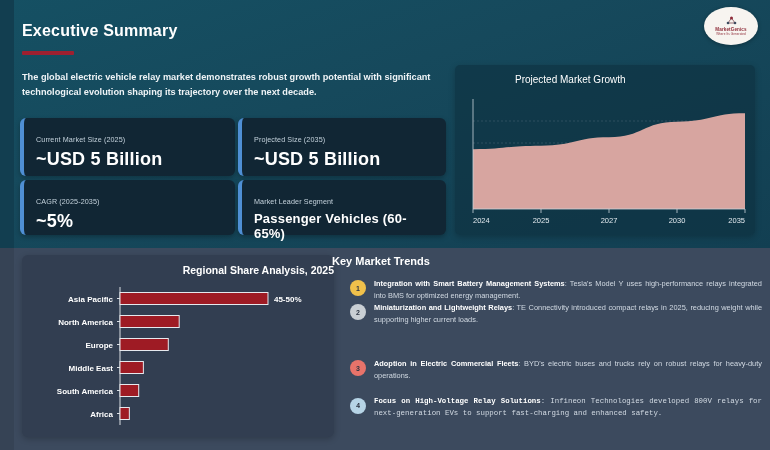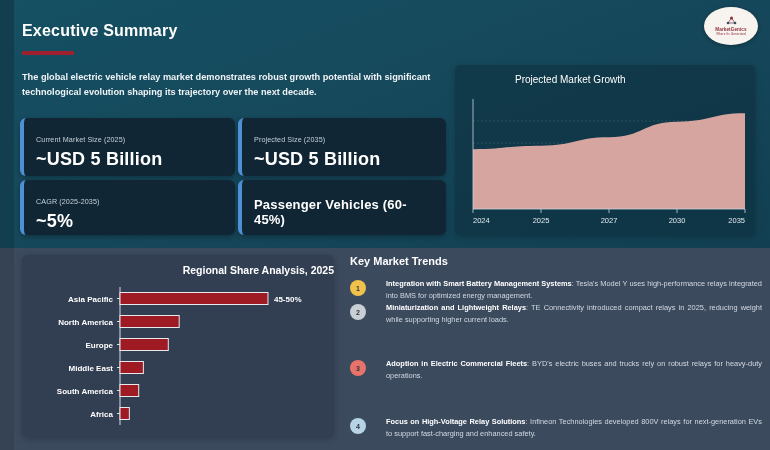--- a/index.html
+++ b/index.html
@@ -96,39 +96,39 @@
     box-shadow:0 2px 6px rgba(0,0,0,.22);
   }
   #region-title {
     position:absolute; left:0; top:9px; width:312px; text-align:right;
     font-size:10.5px; font-weight:bold; color:#ffffff;
   }
   #region-svg { position:absolute; left:0; top:26px; }
 
   
   #trends-title {
-    position:absolute; left:350px; top:255px;
+    position:absolute; left:332px; top:255px;
     font-size:11px; font-weight:bold; color:#ffffff;
   }
   .trend {
     position:absolute; left:350px; width:412px;
     display:flex; align-items:flex-start;
   }
   #trend-0 { top:278px; }
   #trend-1 { top:302px; }
   #trend-2 { top:358px; }
-  #trend-3 { top:416px; }
+  #trend-3 { top:396px;font-family:Liberation Mono, monospace; }
   .trend-badge {
     flex:0 0 auto; width:16px; height:16px; border-radius:50%;
     display:flex; align-items:center; justify-content:center;
     font-size:7px; font-weight:bold; color:#2c3442;
     margin-top:2px;
   }
   .trend-text {
-    margin-left:20px; font-size:7.4px; line-height:11.5px;
+    margin-left:8px; font-size:7.4px; line-height:11.5px;
     color:#d2dae3; text-align:justify;
   }
   .trend-text b { color:#ffffff; font-weight:bold; }
 </style>
 </head>
 <body>
 
 <div id="top-section">
 
   <div id="page-title">Executive Summary</div>
@@ -156,21 +156,22 @@
   </div>
   <div class="kpi" id="kpi-1" style="border-left-color: rgb(79, 143, 212);">
     <div class="kpi-label">Projected Size (2035)</div>
     <div class="kpi-value">~USD 5 Billion</div>
   </div>
   <div class="kpi" id="kpi-2" style="border-left-color: rgb(79, 143, 212);">
     <div class="kpi-label">CAGR (2025-2035)</div>
     <div class="kpi-value">~5%</div>
   </div>
   <div class="kpi" id="kpi-3" style="border-left-color: rgb(79, 143, 212);">
-    <div class="kpi-value">Passenger Vehicles (60-45%)</div>
+    <div class="kpi-label">Market Leader Segment</div>
+    <div class="kpi-value">Passenger Vehicles (60-65%)</div>
   </div>
 
   <div id="growth-panel">
     <div id="growth-title">Projected Market Growth</div>
     <svg id="growth-svg" width="300" height="146">
         <line x1="18" x2="290" y1="98" y2="98" stroke="#7e8f9c" stroke-width="0.6" stroke-dasharray="2 2" opacity="0.45"></line>
         <line x1="18" x2="290" y1="76" y2="76" stroke="#7e8f9c" stroke-width="0.6" stroke-dasharray="2 2" opacity="0.45"></line>
         <line x1="18" x2="290" y1="54" y2="54" stroke="#7e8f9c" stroke-width="0.6" stroke-dasharray="2 2" opacity="0.45"></line>
         <line x1="18" x2="290" y1="32" y2="32" stroke="#7e8f9c" stroke-width="0.6" stroke-dasharray="2 2" opacity="0.45"></line>
         <path d="M 18 60.217391304347814 C 52 60.217391304347814 52 56.630434782608695 86 56.630434782608695 C 120 56.630434782608695 120 48.26086956521739 154 48.26086956521739 C 188 48.26086956521739 188 32.717391304347814 222 32.717391304347814 C 256 32.717391304347814 256 24.347826086956516 290 24.347826086956516 L 290 120 L 18 120 Z" fill="#d7a5a0"></path>

